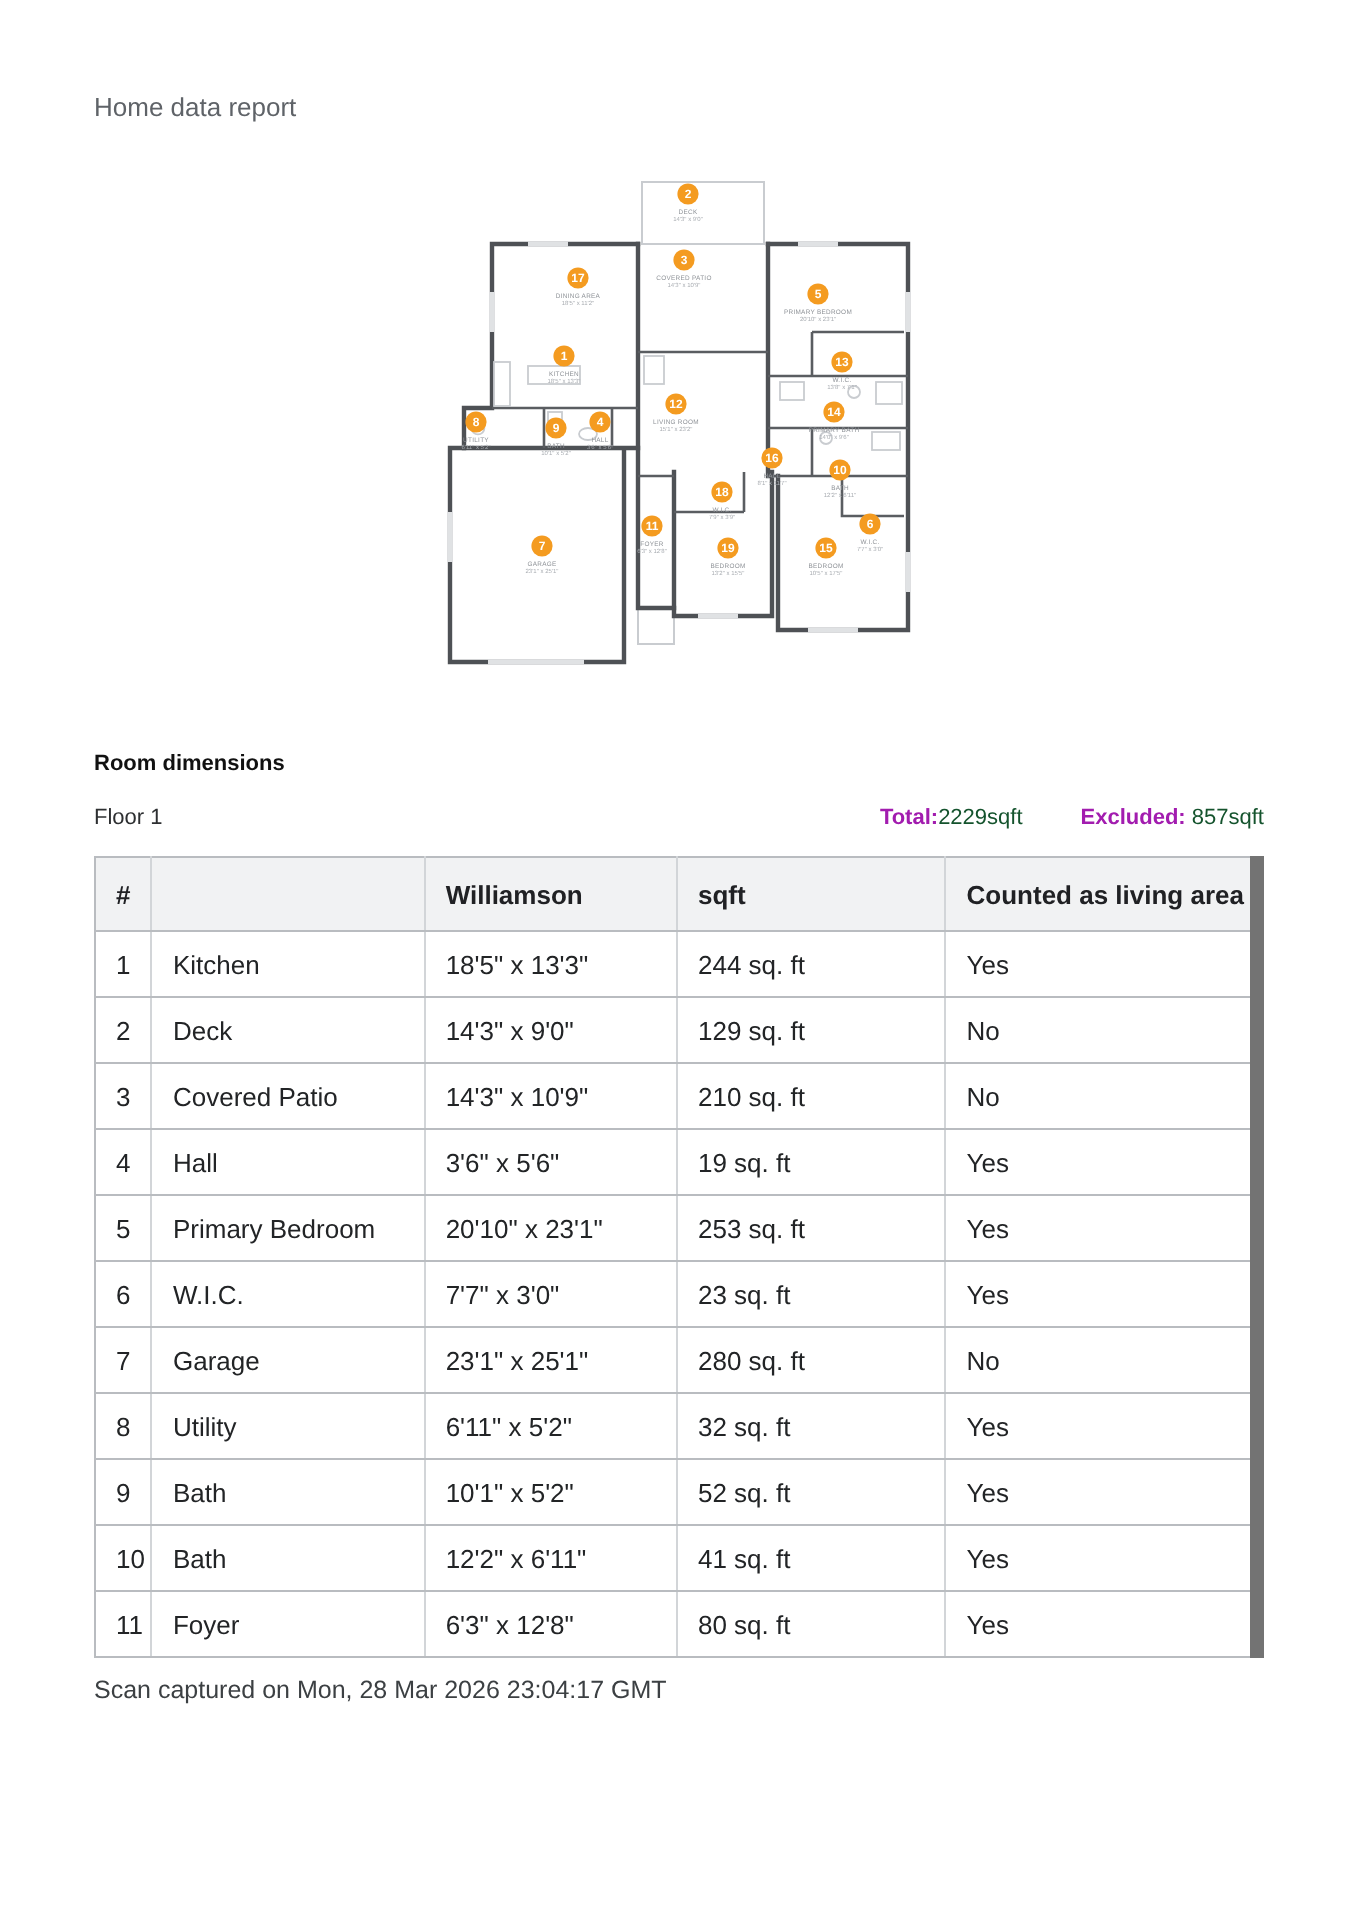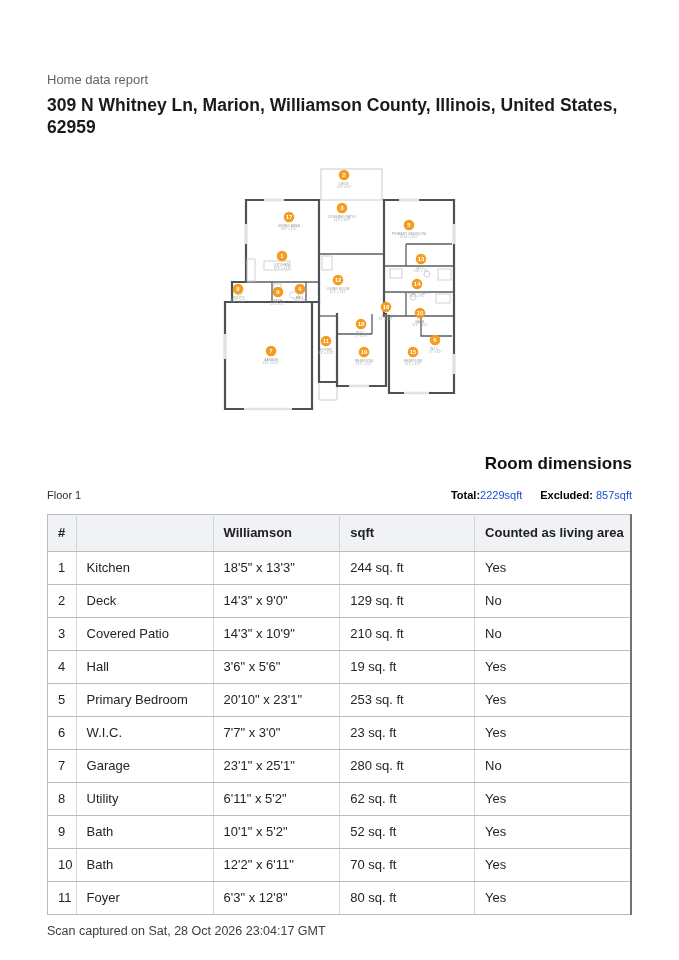--- a/index.html
+++ b/index.html
@@ -1,50 +1,49 @@
 <!DOCTYPE html>
 <html><head>
 <meta charset="utf-8">
 <style>
   html,body{margin:0;padding:0;background:#ffffff;}
   body{width:679px;height:960px;font-family:"Liberation Sans",sans-serif;color:#202124;overflow:hidden;}
-  .page{width:585px;margin:0 auto 0 47px;padding-top:72px;}
+  .page{width:585px;margin:0 auto 0 47px;padding-top:46px;}
   .eyebrow{font-size:13px;color:#5f6368;margin:0 0 7px 0;}
   .address{font-size:17.5px;font-weight:700;color:#1b1b1d;line-height:1.28;margin:0;max-width:572px;}
   .plan-wrap{width:252px;height:260px;margin:25px auto 0 auto;}
-  .section-title{font-size:17px;font-weight:700;color:#111;margin:30px 0 0 0;text-align:right;}
+  .section-title{font-size:11px;font-weight:700;color:#111;margin:30px 0 0 0;}
   .floor-row{margin-top:15px;display:flex;justify-content:space-between;align-items:baseline;font-size:11px;color:#2d2f31;}
   .totals{display:flex;gap:18px;}
-  .totals .lbl{font-weight:700;color:#000000;}
-  .totals .val{color:#1d4ed8;}
+  .totals .lbl{font-weight:700;color:#a21caf;margin-left:11px;}
+  .totals .val{color:#14532d;}
   .tot-group{white-space:pre;}
   table.rooms{margin-top:13px;width:585px;border-collapse:collapse;table-layout:fixed;font-size:13px;color:#222426;}
   table.rooms th,table.rooms td{border-top:1px solid #b9bcc0;border-bottom:1px solid #b9bcc0;border-left:1px solid #d2d5d8;border-right:1px solid #d2d5d8;padding:0 10px;text-align:left;overflow:hidden;white-space:nowrap;}
   table.rooms th:first-child,table.rooms td:first-child{border-left:1px solid #b9bcc0;}
-  table.rooms th:last-child,table.rooms td:last-child{border-right:2px solid #737373;}
+  table.rooms th:last-child,table.rooms td:last-child{border-right:7px solid #737373;}
   table.rooms th{background:#f1f2f3;height:36px;font-weight:600;color:#202124;}
   table.rooms td{height:32px;}
   .col-num{width:28px;text-align:left;}
   .col-name{width:134px;}
   .col-dims{width:124px;}
   .col-sqft{width:132px;}
   .col-living{width:153px;}
   .footer-note{margin-top:9px;font-size:12.5px;color:#3c4043;}
   
   .mk-num{font-size:6px;font-weight:700;fill:#ffffff;text-anchor:middle;font-family:"Liberation Sans",sans-serif;}
   .mk-name{font-size:3.2px;fill:#8f9398;text-anchor:middle;letter-spacing:.15px;font-family:"Liberation Sans",sans-serif;}
   .mk-dims{font-size:3px;fill:#a9adb2;text-anchor:middle;font-family:"Liberation Sans",sans-serif;}
 </style>
 </head>
 <body>
 
 <div class="page">
 
   <p class="eyebrow">Home data report</p>
-  <h1 class="address">309 N Whitney Ln, Marion, Williamson County, Illinois, United States, 62959</h1>
 
   <div class="plan-wrap">
     <svg viewBox="0 0 252 260" width="252" height="260">
 
       <g stroke="#c9ccd0" stroke-width="1" fill="none">
         <rect x="107" y="5" width="61" height="31"></rect>
         <path d="M105,218 L105,236 L123,236 L123,218"></path>
       </g>
 
       <g stroke="#4e5155" stroke-width="2.2" fill="none" stroke-linecap="square">
@@ -290,42 +289,42 @@
           <td>7</td>
           <td>Garage</td>
           <td>23'1" x 25'1"</td>
           <td>280 sq. ft</td>
           <td>No</td>
         </tr>
         <tr>
           <td>8</td>
           <td>Utility</td>
           <td>6'11" x 5'2"</td>
-          <td>62 sq. ft</td>
+          <td>32 sq. ft</td>
           <td>Yes</td>
         </tr>
         <tr>
           <td>9</td>
           <td>Bath</td>
           <td>10'1" x 5'2"</td>
           <td>52 sq. ft</td>
           <td>Yes</td>
         </tr>
         <tr>
           <td>10</td>
           <td>Bath</td>
           <td>12'2" x 6'11"</td>
-          <td>70 sq. ft</td>
+          <td>41 sq. ft</td>
           <td>Yes</td>
         </tr>
         <tr>
           <td>11</td>
           <td>Foyer</td>
           <td>6'3" x 12'8"</td>
           <td>80 sq. ft</td>
           <td>Yes</td>
         </tr>
       </tbody>
   </table>
 
-  <p class="footer-note">Scan captured on Sat, 28 Oct 2026 23:04:17 GMT</p>
+  <p class="footer-note">Scan captured on Mon, 28 Mar 2026 23:04:17 GMT</p>
 
 </div>
 
 </body></html>

